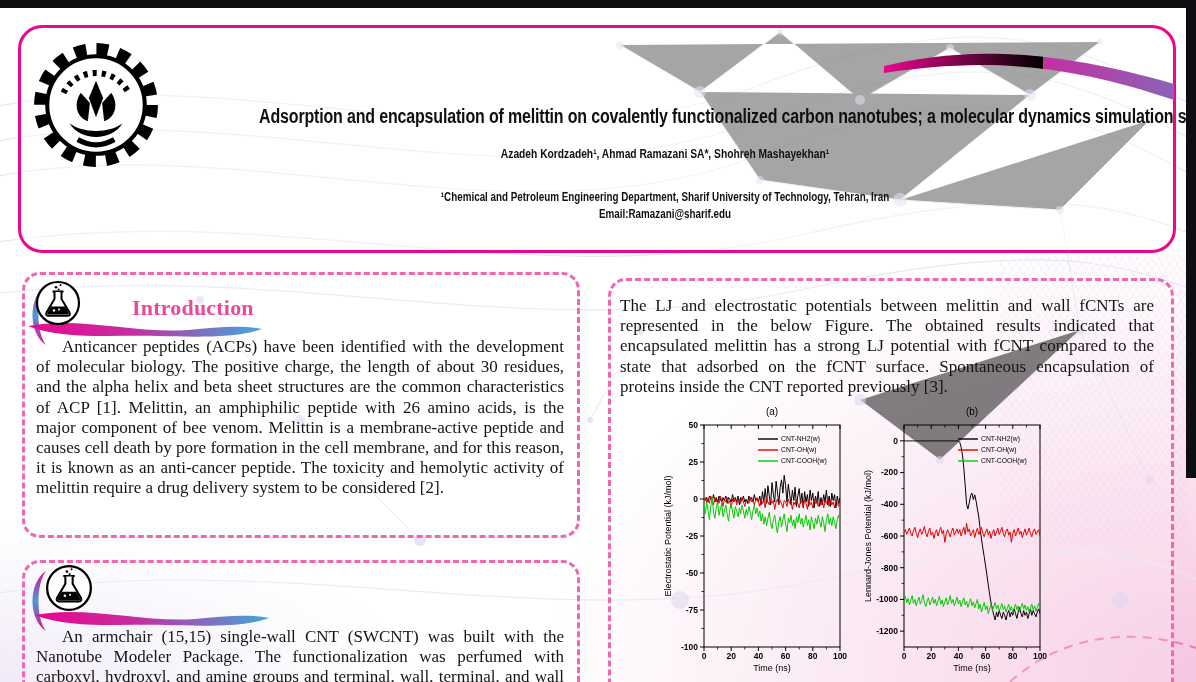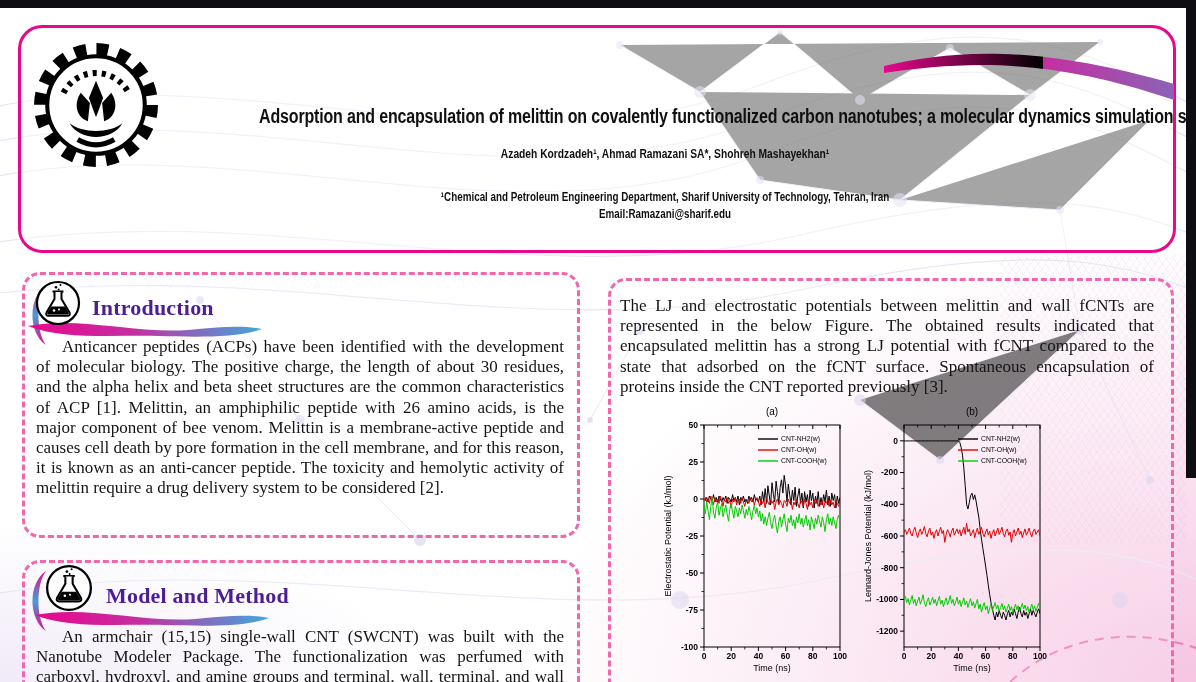--- a/index.html
+++ b/index.html
@@ -28,21 +28,21 @@
   .affil{margin-top:29px;font-size:12px;font-weight:bold;white-space:nowrap;}
   .email{margin-top:3px;font-size:12px;font-weight:bold;white-space:nowrap;}
   
   .box{position:absolute;border:3px dashed #f067b0;border-radius:18px;z-index:3;background:rgba(255,255,255,.18);}
   .introbox{left:22px;top:272px;width:552px;height:260px;}
   .modelbox{left:22px;top:560px;width:552px;height:160px;}
   .rightbox{left:608px;top:278px;width:560px;height:430px;}
   .secicon{position:absolute;z-index:5;}
   .seccurve{position:absolute;z-index:4;}
   .sechead{position:absolute;z-index:5;font-family:"Liberation Serif",serif;font-weight:bold;
-        font-size:22px;color:#4c1d95;letter-spacing:.2px;}
+        font-size:22px;color:#ec4899;letter-spacing:.2px;margin-left:40px;}
   .secswoosh{position:absolute;z-index:4;}
   .para{position:absolute;z-index:5;font-family:"Liberation Serif",serif;font-size:17px;
         line-height:20.2px;text-align:justify;color:#141414;}
   .indent{text-indent:26px;}
   
   .charts{position:absolute;left:660px;top:399px;display:flex;gap:8px;z-index:5;}
   .chart{width:192px;height:282px;}
   svg text{font-family:"Liberation Sans",sans-serif;fill:#000;}
 </style>
 </head>
@@ -172,21 +172,20 @@
     <circle cx="24" cy="24" r="21" fill="#fff" stroke="#000" stroke-width="2.2"></circle>
     <path d="M18.5,12.5 H29.5" stroke="#000" stroke-width="2" fill="none"></path>
     <path d="M20.5,13 V20 L12.5,33.5 Q11.3,36.8 14.6,36.8 H33.4 Q36.7,36.8 35.5,33.5 L27.5,20 V13" fill="#fff" stroke="#000" stroke-width="2"></path>
     <path d="M17,27.5 H31 L34.6,33.8 Q35.5,35.6 32.8,35.6 H15.2 Q12.5,35.6 13.4,33.8 Z" fill="#000"></path>
     <circle cx="22" cy="8.2" r="1.3" fill="#000"></circle>
       <circle cx="26.5" cy="6" r="1" fill="#000"></circle>
       <circle cx="24.6" cy="10.6" r="1" fill="#000"></circle>
     <circle cx="20" cy="31.5" r="1.2" fill="#fff"></circle>
       <circle cx="25" cy="30.5" r="1" fill="#fff"></circle>
   </svg>
-  <div class="sechead" style="left:106px;top:583px">Model and Method</div>
   <svg class="secswoosh" style="left:30px;top:607px" width="245" height="24" viewBox="0 0 235 24">
     <path d="M0,8 C50,-2 110,16 160,12 C190,9 215,7 234,11 C210,20 170,19 130,18 C85,17 35,22 0,8 Z" fill="url(#sw1)"></path>
   </svg>
   <div class="para indent" style="left:36px;top:627px;width:528px">An armchair (15,15) single-wall CNT (SWCNT) was built with the Nanotube Modeler Package. The functionalization was perfumed with carboxyl, hydroxyl, and amine groups and terminal, wall, terminal, and wall of</div>
 
   <div class="box rightbox"></div>
   <div class="para" style="left:620px;top:296px;width:534px">The LJ and electrostatic potentials between melittin and wall fCNTs are represented in the below Figure. The obtained results indicated that encapsulated melittin has a strong LJ potential with fCNT compared to the state that adsorbed on the fCNT surface. Spontaneous encapsulation of proteins inside the CNT reported previously [3].</div>
 
   <div class="charts">
     <div class="chart"><svg width="192" height="282" viewBox="0 0 192 282">

